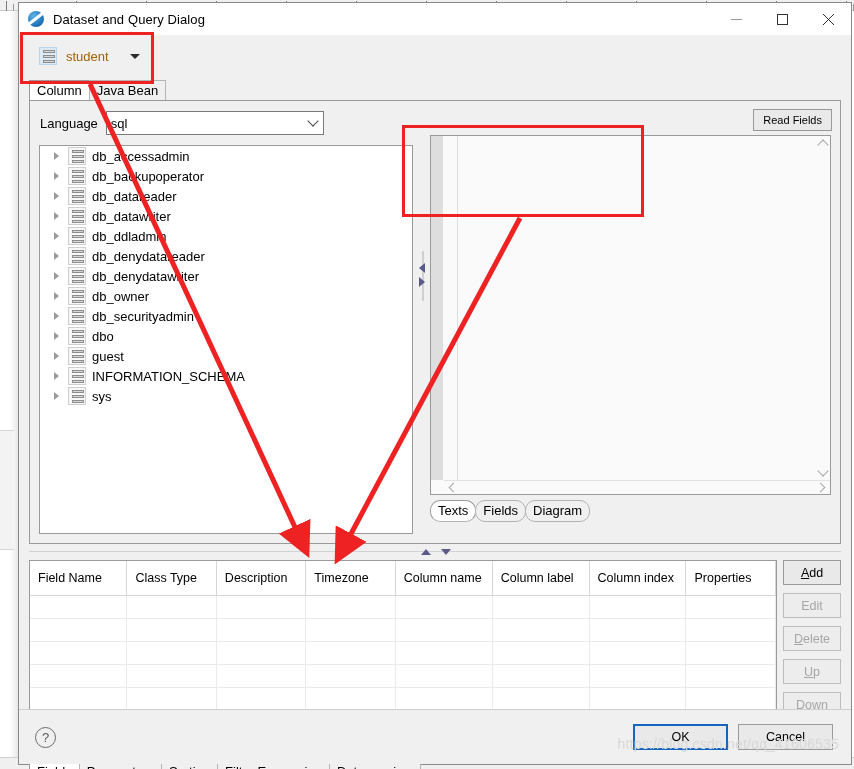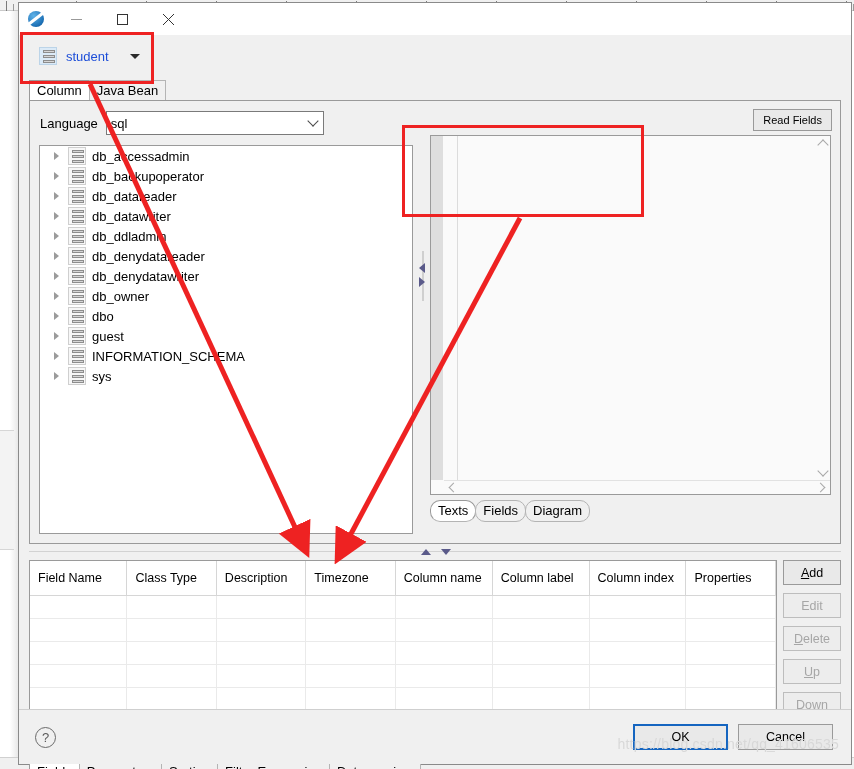--- a/index.html
+++ b/index.html
@@ -81,21 +81,21 @@
     border: 1px solid #bcd4e8; position: relative; flex:0 0 18px;
   }
   .db-icon i {
     position:absolute; left:3px; width:12px; height:3px;
     background: linear-gradient(to bottom,#f4f4f4,#b8b8b8);
     border:1px solid #8d8d8d;
   }
   .db-icon i:nth-child(1){ top:2px; }
   .db-icon i:nth-child(2){ top:7px; }
   .db-icon i:nth-child(3){ top:12px; }
-  #dataset-name { font-size: 13px; color:#1d4ed8; }
+  #dataset-name { font-size: 13px; color:#a16207; }
   #dataset-arrow {
     width:0;height:0;border-left:5px solid transparent;border-right:5px solid transparent;
     border-top:5px solid #2b2b2b; margin-left: 12px;
   }
 
   
   .hl-box { position:absolute; border:3px solid #ee2222; pointer-events:none; z-index: 40; }
 
   
   .tabstrip { display:flex; align-items:flex-end; height:22px; }
@@ -396,20 +396,21 @@
   <div id="bg-bottom-strip"></div>
 </div>
 
 <div id="dialog">
 
   <div id="titlebar">
     <div id="title-icon">
       <div class="ball"></div>
         <div class="slash"></div>
     </div>
+    <div id="title-text">Dataset and Query Dialog</div>
     <div class="win-btn">
       <svg width="11" height="11" viewBox="0 0 11 11">
           <line x1="0" y1="5.5" x2="11" y2="5.5" stroke="#999" stroke-width="1"></line>
         </svg>
     </div>
     <div class="win-btn">
       <svg width="11" height="11" viewBox="0 0 11 11">
           <rect x="0.5" y="0.5" width="10" height="10" fill="none" stroke="#333" stroke-width="1"></rect>
         </svg>
     </div>
@@ -518,20 +519,29 @@
               <span class="tree-label">db_denydatawriter</span>
             </div>
             <div class="tree-item">
               <span class="tw"></span>
               <span class="db-icon" style="background: rgb(247, 247, 247); border-color: rgb(207, 207, 207);">
                 <i></i>
                 <i></i>
                 <i></i>
               </span>
               <span class="tree-label">db_owner</span>
+            </div>
+            <div class="tree-item">
+              <span class="tw"></span>
+              <span class="db-icon" style="background: rgb(247, 247, 247); border-color: rgb(207, 207, 207);">
+                <i></i>
+                <i></i>
+                <i></i>
+              </span>
+              <span class="tree-label">db_securityadmin</span>
             </div>
             <div class="tree-item">
               <span class="tw"></span>
               <span class="db-icon" style="background: rgb(247, 247, 247); border-color: rgb(207, 207, 207);">
                 <i></i>
                 <i></i>
                 <i></i>
               </span>
               <span class="tree-label">dbo</span>
             </div>

